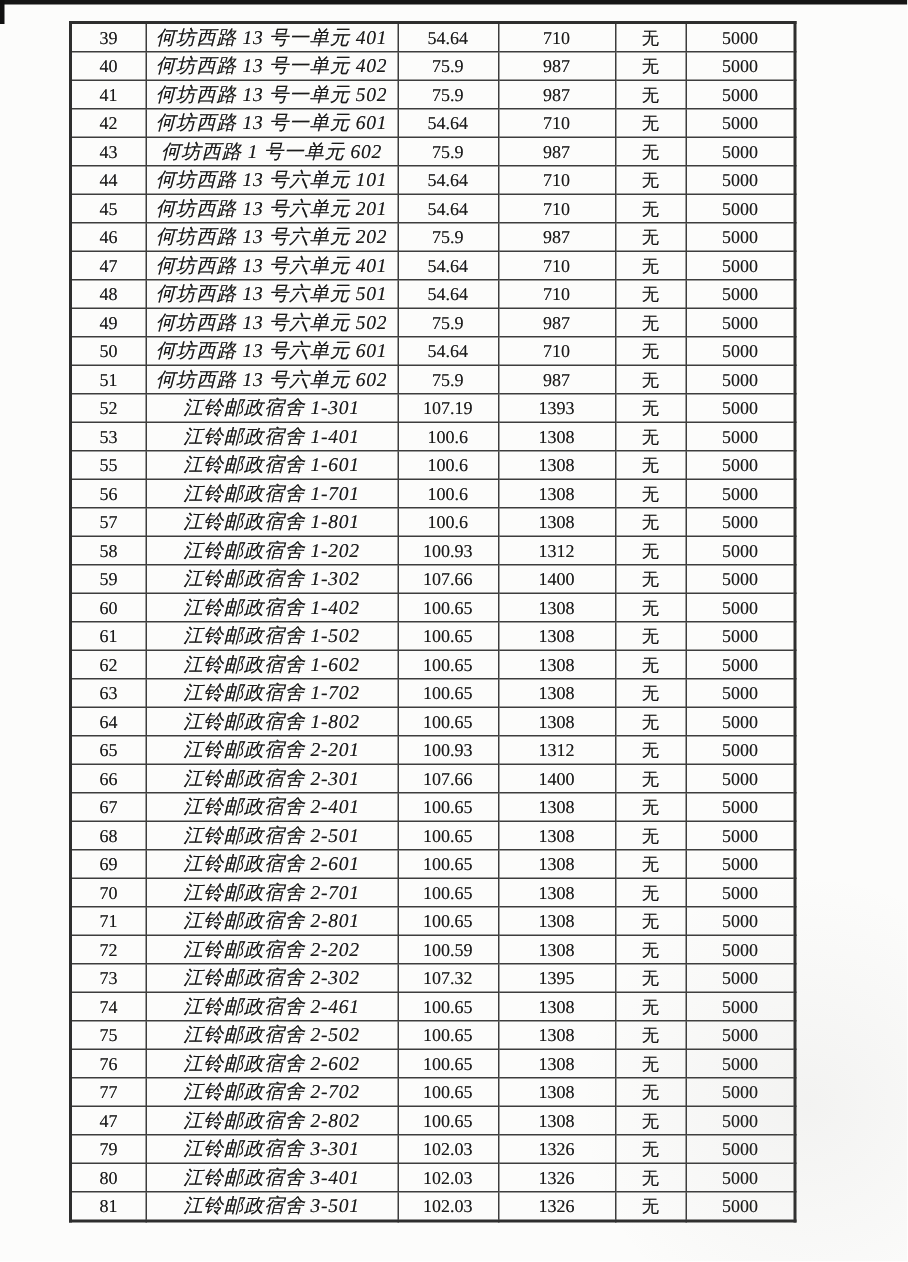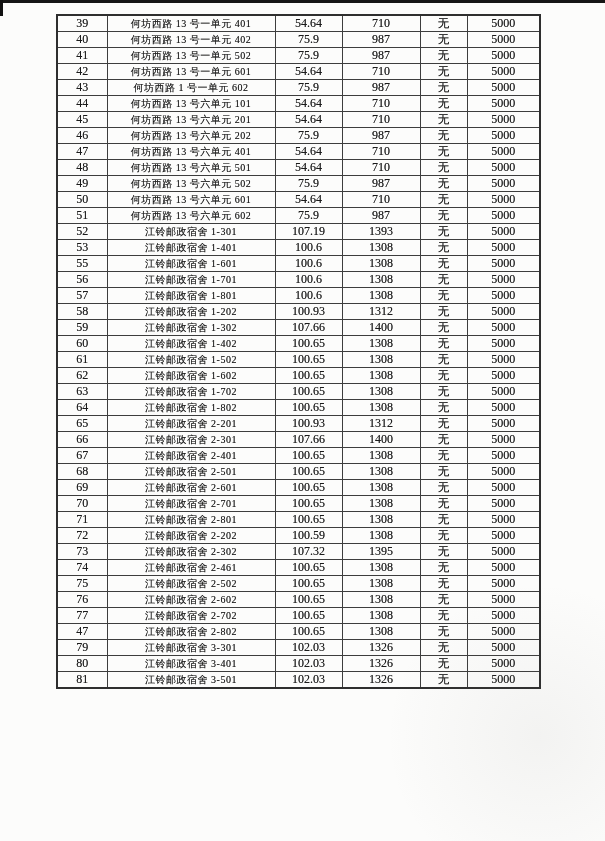--- a/index.html
+++ b/index.html
@@ -30,42 +30,43 @@
   }
   .scan-shade {
     position: absolute;
     right: 0; bottom: 0;
     width: 220px; height: 260px;
     background: radial-gradient(ellipse at 70% 60%, rgba(120,120,115,0.07), rgba(120,120,115,0) 70%);
     pointer-events: none;
   }
   table.doc-table {
     position: absolute;
-    left: 56px;
+    left: 46px;
     top: 14px;
     width: 483px;
     height: 582px;
     border-collapse: collapse;
     table-layout: fixed;
   }
   table.doc-table td {
     border: 1px solid #3d3d3d;
     text-align: center;
     vertical-align: middle;
     font-size: 11.5px;
     color: #1b1b1b;
     padding: 0;
     white-space: nowrap;
     overflow: hidden;
     text-shadow: 0 0 0.4px rgba(20,20,20,0.55);
   }
   table.doc-table { border: 2px solid #2e2e2e; }
   table.doc-table td.col2 {
     letter-spacing: 0.5px;
-    font-size: 10px;
+    font-size: 13px;
+    font-style: italic;
   }
   table.doc-table td.col1,
   table.doc-table td.col3,
   table.doc-table td.col4,
   table.doc-table td.col6 {
     font-size: 12px;
   }
 </style>
 </head>
 <body>

